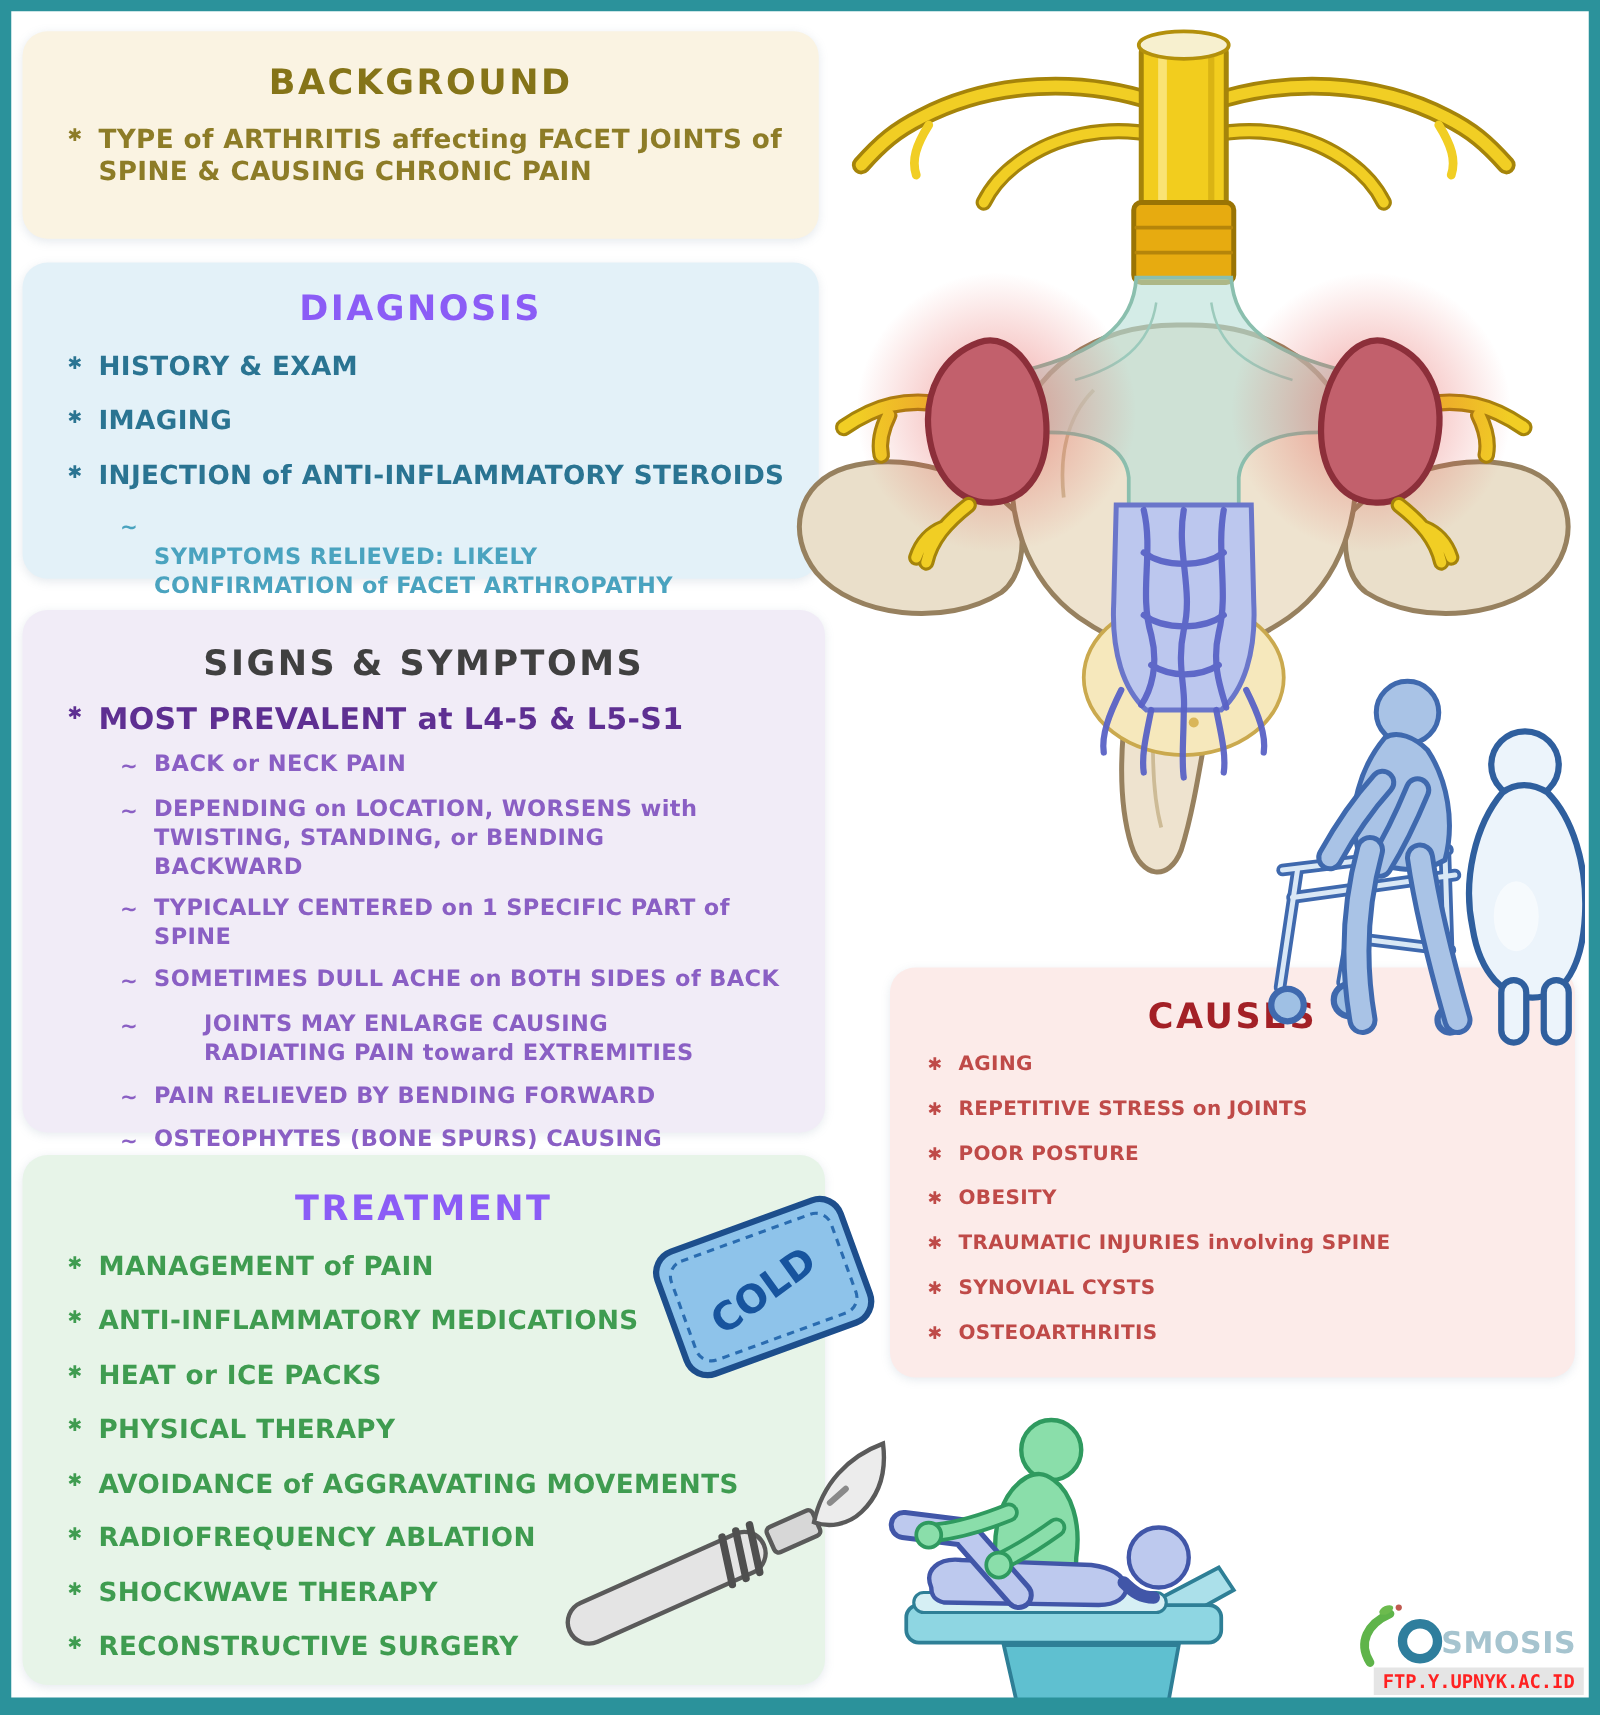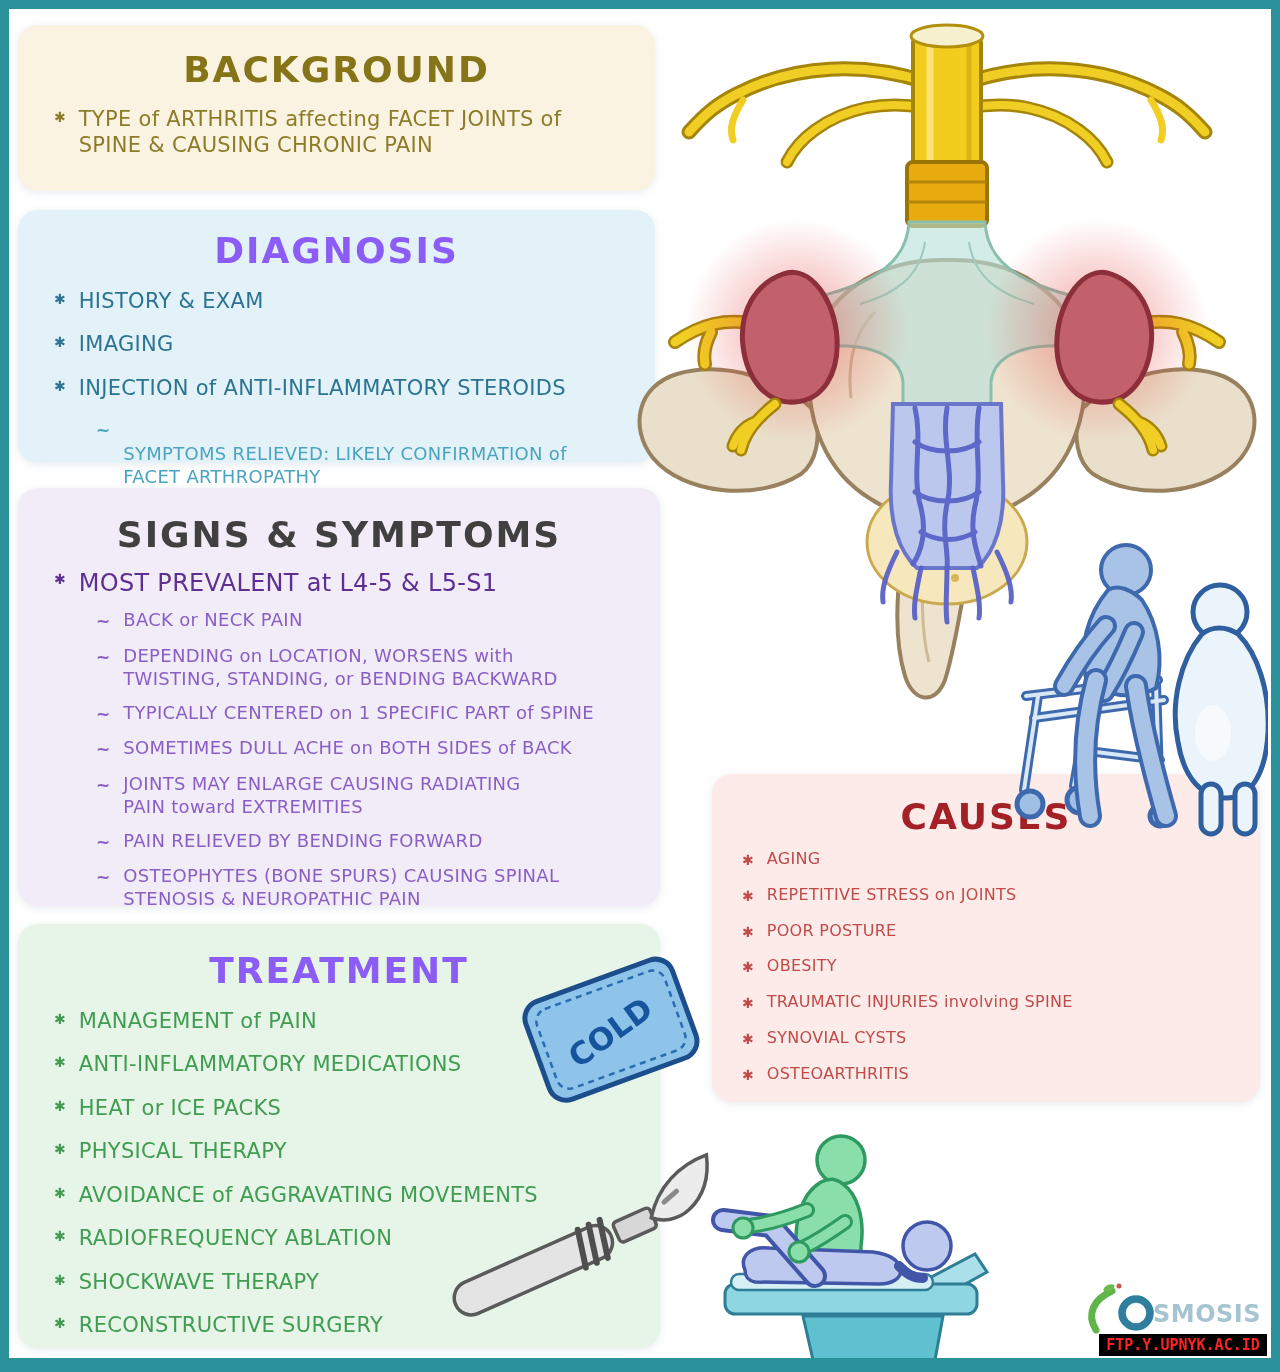--- a/index.html
+++ b/index.html
@@ -3,24 +3,24 @@
 <meta charset="utf-8">
 <style>
   html,body{margin:0;padding:0;background:#e8e8e8;}
   .canvas{
     position:relative;width:1280px;height:1372px;background:#ffffff;
     font-family:"DejaVu Sans","Liberation Sans",sans-serif;overflow:hidden;
   }
   .frame{position:absolute;inset:0;border:9px solid #2b929b;border-bottom-width:14px;
     pointer-events:none;z-index:50;}
   .panel{position:absolute;border-radius:20px;z-index:2;box-shadow:0 2px 8px rgba(120,145,165,.18);}
-  .panel h2{margin:0;text-align:center;font-size:36px;font-weight:bold;letter-spacing:2px;}
+  .panel h2{margin:0;text-align:center;font-size:28px;font-weight:bold;letter-spacing:2px;}
   .row{display:flex;align-items:flex-start;margin:14px 26px 0 36px;}
   .row .glyph{flex:0 0 auto;margin-right:13px;font-size:14px;line-height:1.7;font-weight:bold;}
-  .row p{margin:0;font-weight:normal;font-size:21px;line-height:1.26;letter-spacing:.3px;}
+  .row p{margin:0;font-weight:bold;font-size:21px;line-height:1.26;letter-spacing:.3px;}
   .row.sub{margin-left:78px;}
   .row.sub .glyph{font-size:17px;line-height:1.45;}
   .row.sub p{font-size:18px;line-height:1.27;}
 
   
   .p-background{left:18px;top:25px;width:637px;height:166px;background:#faf3e2;}
   .p-background h2{margin-top:24px;color:#857418;}
   .p-background .row{margin-top:16px;}
   .p-background .glyph, .p-background p{color:#8d7c27;}
 
@@ -51,21 +51,21 @@
   .p-causes{left:712px;top:774px;width:548px;height:328px;background:#fcebe9;}
   .p-causes h2{margin-top:22px;color:#a32026;}
   .p-causes .row{margin-top:12px;margin-left:30px;}
   .p-causes .glyph,.p-causes p{color:#bf4a48;}
   .p-causes .row p{font-size:16px;}
 
   .illus{position:absolute;}
   .z5{z-index:5;} .z10{z-index:10;}
   .watermark{
     position:absolute;left:1099px;top:1334px;width:168px;height:22px;z-index:60;
-    background:#000000;color:#ff2222;font-family:"DejaVu Sans Mono","Liberation Mono",monospace;
+    background:#e5e5e5;color:#ff2222;font-family:"DejaVu Sans Mono","Liberation Mono",monospace;
     font-weight:bold;font-size:15px;line-height:22px;text-align:center;letter-spacing:0;
   }
 </style>
 </head>
 <body>
 
 <div class="canvas">
 
   <section class="panel p-background">
     <h2>BACKGROUND</h2>
@@ -112,21 +112,21 @@
     <div class="row sub">
       <span class="glyph">~</span>
       <p>TYPICALLY CENTERED on 1 SPECIFIC PART of SPINE</p>
     </div>
     <div class="row sub">
       <span class="glyph">~</span>
       <p>SOMETIMES DULL ACHE on BOTH SIDES of BACK</p>
     </div>
     <div class="row sub">
       <span class="glyph">~</span>
-      <p style="max-width:440px;">JOINTS MAY ENLARGE CAUSING RADIATING PAIN toward EXTREMITIES</p>
+      <p style="max-width:440px;margin-left:40px;">JOINTS MAY ENLARGE CAUSING RADIATING PAIN toward EXTREMITIES</p>
     </div>
     <div class="row sub">
       <span class="glyph">~</span>
       <p>PAIN RELIEVED BY BENDING FORWARD</p>
     </div>
     <div class="row sub">
       <span class="glyph">~</span>
       <p style="max-width:440px;">OSTEOPHYTES (BONE SPURS) CAUSING SPINAL STENOSIS &amp; NEUROPATHIC PAIN</p>
     </div>
   </section>

